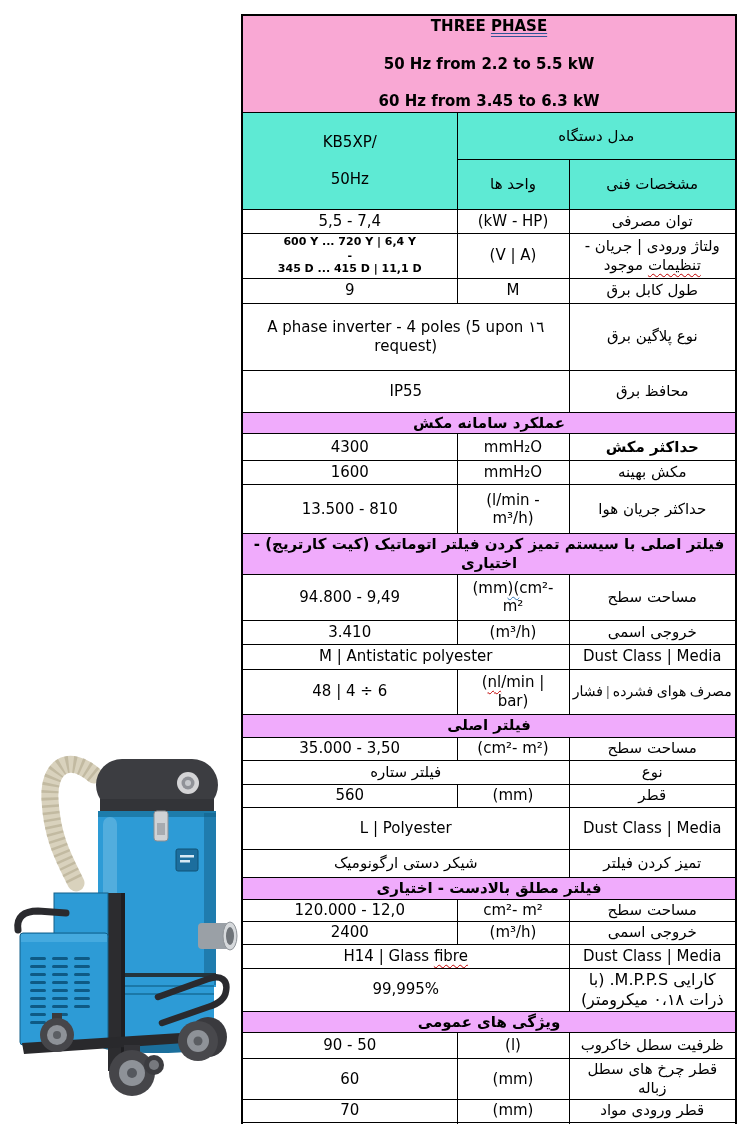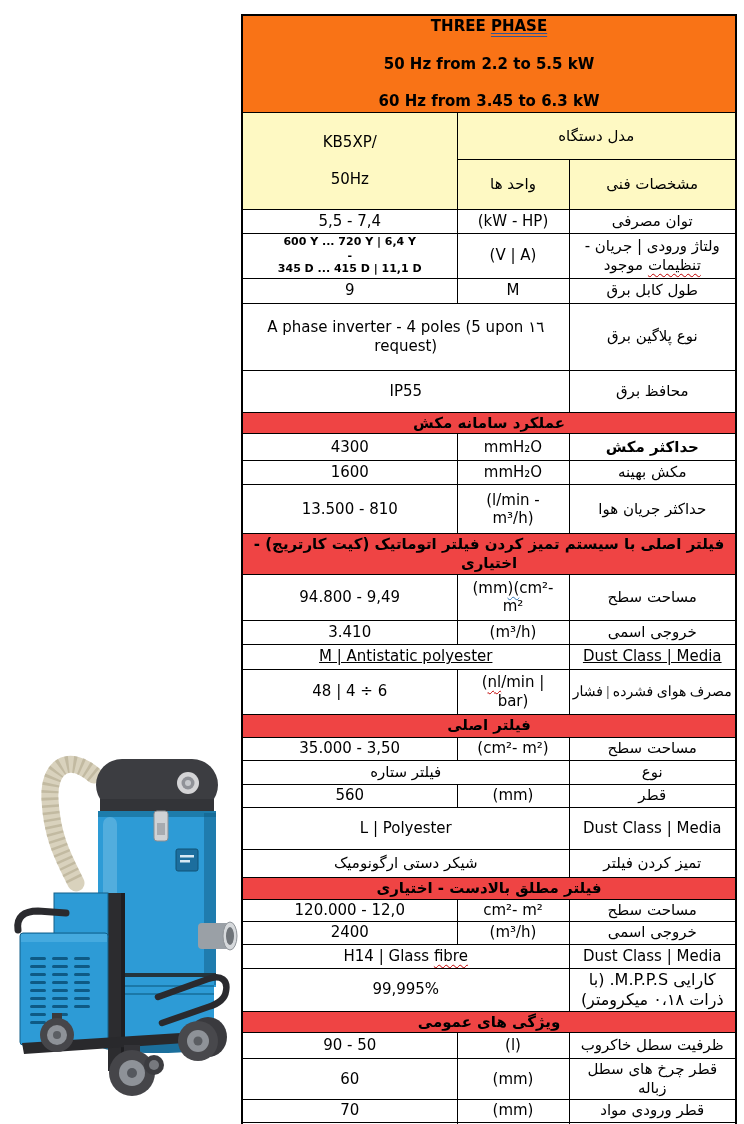--- a/index.html
+++ b/index.html
@@ -12,27 +12,27 @@
     border-collapse:collapse;table-layout:fixed;
     border:2px solid #000;
   }
   table.spec td{
     border:1px solid #000;
     padding:1px 3px;
     text-align:center;vertical-align:middle;
     font-size:15px;line-height:1.25;color:#000;
     white-space:pre-line;overflow:hidden;
   }
-  td.hdr{background:#fef9c3}
+  td.hdr{background:#5eead4}
   td.titlecell{
-    background:#f97316;font-weight:bold;font-size:15px;
+    background:#f9a8d4;font-weight:bold;font-size:15px;
     color:#17365d;line-height:21px;padding:2px 0;
   }
   td.barcell{
-    background:#ef4444;color:#1f3864;font-weight:bold;
+    background:#f0abfc;color:#1f3864;font-weight:bold;
     font-size:14px;line-height:1.1;padding:0 4px;
   }
   td.lbl{
     text-align:right;direction:rtl;font-size:14px;
     padding-right:6px;padding-left:2px;
   }
   td.top{vertical-align:top}
   .vb{font-weight:bold}
   .sq{
     text-decoration-line:underline;
@@ -129,21 +129,21 @@
         <td colspan="1" class=" top">94.800 - 9,49</td>
         <td class="top">(mm<span class="sq" style="text-decoration-color:#2e74b5">)(</span>cm²-
 m²</td>
         <td class="lbl top">مساحت سطح</td>
       </tr>
       <tr style="height: 24px; padding-left: 34px;">
         <td colspan="1" class="">3.410</td>
         <td class="">(m³/h)</td>
         <td class="lbl">خروجی اسمی</td>
       </tr>
-      <tr style="height: 25px; text-decoration: underline;">
+      <tr style="height: 25px;">
         <td colspan="2" class="">M | Antistatic polyester</td>
         <td class="lbl">Dust Class | Media</td>
       </tr>
       <tr style="height: 45px;">
         <td colspan="1" class=" top">48 | 4 ÷ 6</td>
         <td class="top">(<span class="sq" style="text-decoration-color:#c00000">nl</span>/min |
 bar)</td>
         <td class="lbl top" style="font-size: 14px; font-family: Liberation Serif, serif;">مصرف هوای فشرده | فشار</td>
       </tr>
       <tr style="height: 23px;">

